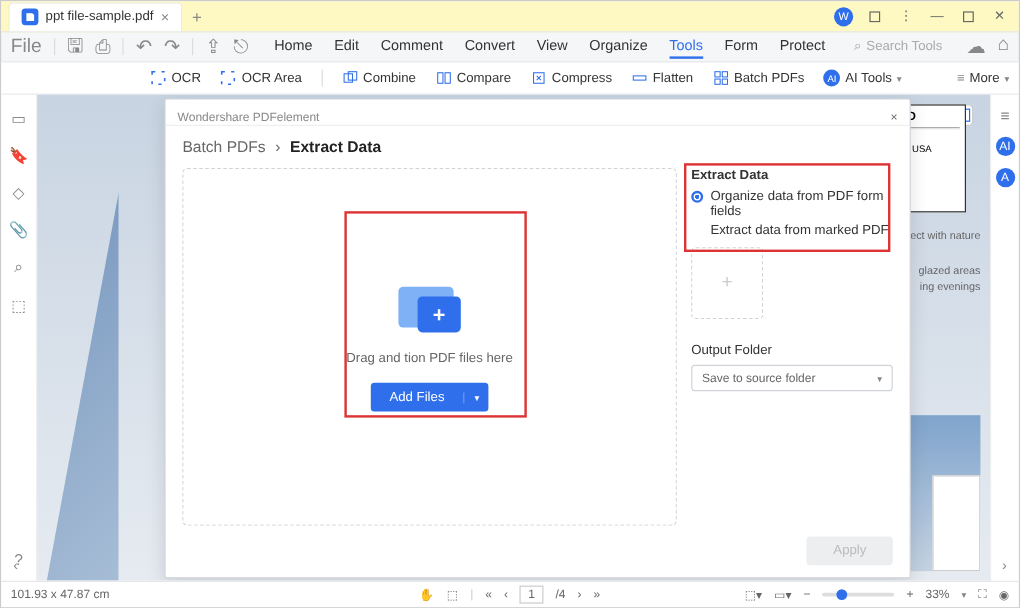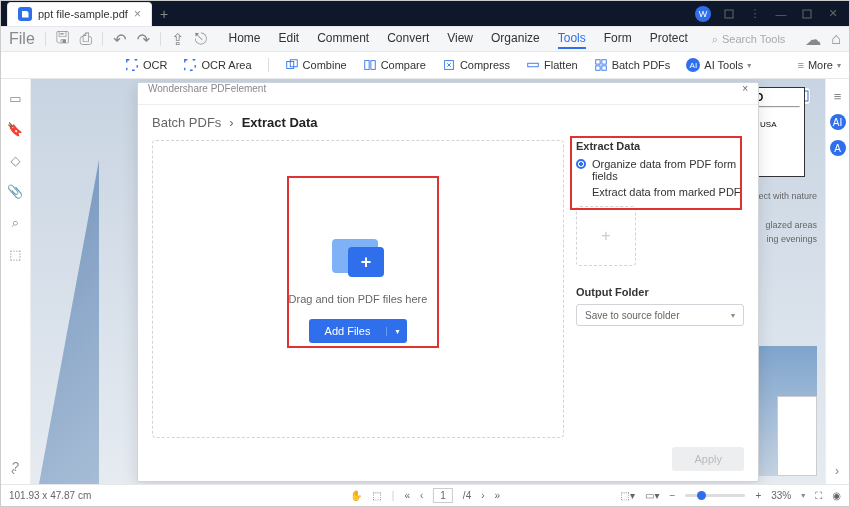--- a/index.html
+++ b/index.html
@@ -1,19 +1,19 @@
 <!DOCTYPE html>
 <html><head>
 <meta charset="utf-8">
 <style>
 * { margin: 0; padding: 0; box-sizing: border-box; font-family: -apple-system, "Segoe UI", Arial, sans-serif; }
 body { width: 850px; height: 507px; background: #f5f6f7; overflow: hidden; position: relative; border: 1px solid #ccc; }
 
 
-.titlebar { height: 26px; display: flex; align-items: center; background: #0f172a; border-bottom: 1px solid #e5e7eb; }
+.titlebar { height: 26px; display: flex; align-items: center; background: #fef9c3; border-bottom: 1px solid #e5e7eb; }
 .tab { display: flex; align-items: center; gap: 6px; height: 24px; padding: 0 10px; background: #fff; border: 1px solid #e5e7eb; border-bottom: none; border-radius: 4px 4px 0 0; margin-left: 6px; font-size: 11px; color: #333; }
 .tab .favicon { width: 14px; height: 14px; background: #2f6fec; border-radius: 3px; display: flex; align-items: center; justify-content: center; }
 .tab .favicon::before { content:''; width:7px; height:7px; background:#fff; clip-path: polygon(0 0, 70% 0, 100% 30%, 100% 100%, 0 100%); }
 .tab .close-x { font-size: 12px; color: #888; cursor: pointer; }
 .plus-tab { margin-left: 8px; color: #888; font-size: 14px; cursor: pointer; }
 .titlebar-right { margin-left: auto; display: flex; align-items: center; gap: 10px; padding-right: 8px; }
 .badge-blue { width: 16px; height: 16px; background: #2f6fec; border-radius: 50%; color: #fff; font-size: 9px; display: flex; align-items: center; justify-content: center; }
 .win-btn { width: 16px; height: 16px; color: #666; font-size: 11px; display: flex; align-items: center; justify-content: center; cursor: pointer; }
 .win-btn svg { width: 10px; height: 10px; stroke: #666; }
 
@@ -46,21 +46,21 @@
 .doc-card { position:absolute; right:20px; top:8px; width:70px; height:90px; background:#fff; border:1px solid #333; font-size:8px; padding:4px; }
 .doc-card .wed { font-weight:700; font-size:10px; }
 .side-text { position:absolute; right:8px; top:110px; font-size:9px; color:#666; text-align:right; line-height:1.6; }
 .side-box { position:absolute; right:14px; top:8px; width:18px; height:18px; background:#fff; border:1px solid #ccc; border-radius:4px; }
 .side-box svg { width:100%; height:100%; }
 .bldg { position:absolute; right:8px; bottom:8px; width:90px; height:130px; background: linear-gradient(#7fa4cc,#c4d2e2); }
 .bldg::after { content:''; position:absolute; right:0; bottom:0; width:40px; height:80px; background:#fff; box-shadow: inset 0 0 0 1px #ccc; }
 
 
 .modal { position: absolute; left: 106px; top: 3px; width: 622px; height: 400px; background: #fff; border: 1px solid #d0d4d9; box-shadow: 0 4px 16px rgba(0,0,0,.12); border-radius: 2px; }
-.modal-hdr { height: 22px; display: flex; align-items: flex-start; padding: 0 10px; font-size: 10px; color: #888; border-bottom: 1px solid #eee; }
+.modal-hdr { height: 22px; display: flex; align-items: flex-end; padding: 0 10px; font-size: 10px; color: #888; border-bottom: 1px solid #eee; }
 .modal-close { margin-left: auto; cursor: pointer; color: #666; }
 .crumb { padding: 10px 14px; font-size: 13px; color: #666; display:flex; gap:8px; align-items:center; }
 .crumb .strong { color: #222; font-weight: 600; }
 .modal-body { display: flex; padding: 0 14px; gap: 12px; height: calc(100% - 100px); }
 .drop-area { flex: 1.4; border: 1px dashed #d0d4d9; border-radius: 4px; display: flex; align-items: center; justify-content: center; position: relative; }
 .red-box1 { position: absolute; border: 2px solid #d33; }
 .rb-left { left: 134px; top: 35px; width: 152px; height: 172px; }
 .rb-right { right: -168px; top: -42px; width: 164px; height: 60px; }
 .drop-inner { text-align: center; }
 .folder-icon { width: 52px; height: 42px; margin: 0 auto 16px; position: relative; }
@@ -70,21 +70,21 @@
 .add-btn { display: inline-flex; align-items: center; background: #2f6fec; color: #fff; border: none; border-radius: 3px; height: 24px; font-size: 11px; cursor: pointer; }
 .add-btn .txt { padding: 0 16px; }
 .add-btn .dd { padding: 0 8px; border-left: 1px solid rgba(255,255,255,.3); font-size: 8px; }
 
 .opts { width: 168px; font-size: 11px; color: #333; }
 .opts h4 { font-size: 11px; font-weight: 600; margin-bottom: 6px; }
 .radio-row { display: flex; gap: 6px; align-items: flex-start; margin-bottom: 4px; }
 .radio-dot { width: 10px; height: 10px; border: 2px solid #2f6fec; border-radius: 50%; background: radial-gradient(#2f6fec 40%, transparent 45%); flex-shrink: 0; margin-top: 1px; }
 .note { font-size: 9px; color: #999; line-height: 1.3; margin: 2px 0 6px 16px; }
 .tiny-drop { margin-top: 8px; width: 60px; height: 60px; border: 1px dashed #d0d4d9; border-radius: 4px; display: flex; align-items: center; justify-content: center; color: #ccc; font-size: 16px; }
-.out-h { margin-top: 20px; font-size: 11px; font-weight: 700; }
+.out-h { margin-top: 20px; font-size: 11px; font-weight: 400; }
 .select { margin-top: 6px; border: 1px solid #d0d4d9; border-radius: 3px; height: 22px; display: flex; align-items: center; padding: 0 8px; font-size: 10px; color: #666; justify-content: space-between; cursor: pointer; }
 
 .modal-foot { position: absolute; bottom: 10px; right: 14px; }
 .apply-btn { background: #eceef0; color: #bbb; border: none; border-radius: 3px; height: 24px; padding: 0 22px; font-size: 11px; cursor: not-allowed; }
 
 
 .statusbar { position: absolute; bottom: 0; left: 0; right: 0; height: 22px; background: #fff; border-top: 1px solid #e5e7eb; display: flex; align-items: center; padding: 0 8px; font-size: 10px; color: #666; }
 .statusbar .sb-center { position: absolute; left: 50%; transform: translateX(-50%); display: flex; align-items: center; gap: 10px; }
 .pg-box { border: 1px solid #ccc; padding: 1px 6px; font-size: 10px; }
 .sb-right { margin-left: auto; display: flex; align-items: center; gap: 10px; }

